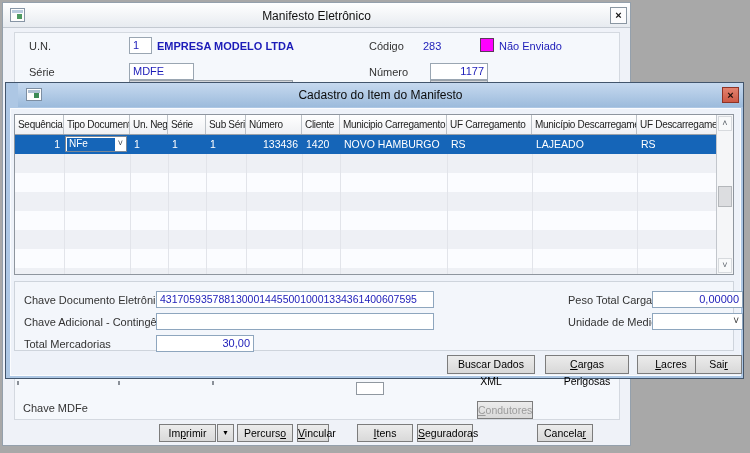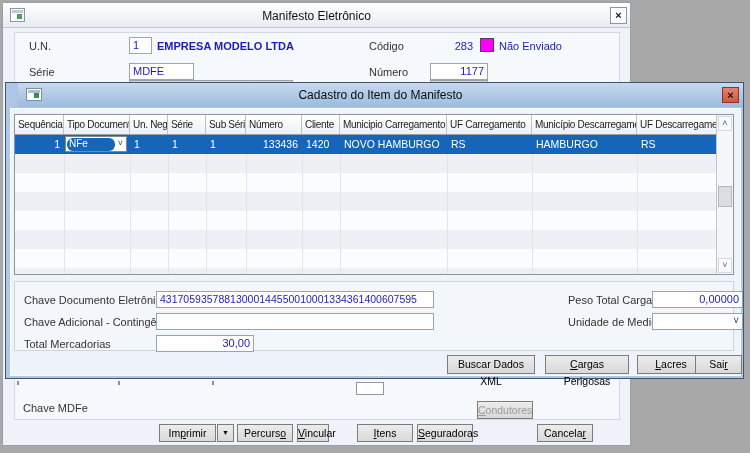--- a/index.html
+++ b/index.html
@@ -43,21 +43,21 @@
   .ghead .cell { position:absolute; top:0; bottom:0; border-right:1px solid #bcc1c7; font-size:10px; letter-spacing:-0.3px; color:#1d1d1d; padding:4px 0 0 3px; white-space:nowrap; overflow:hidden; }
   .grow { position:absolute; left:0; top:20px; right:17px; height:19px; background:#1565b8; color:#fff; }
   .grow .cell { position:absolute; top:0; bottom:0; font-size:10.5px; padding:3px 0 0 4px; white-space:nowrap; overflow:hidden; }
   .cell.num { text-align:right; padding-right:4px; padding-left:0; }
   .c0{left:0;width:49px;} .c1{left:49px;width:66px;} .c2{left:115px;width:38px;} .c3{left:153px;width:38px;}
   .c4{left:191px;width:40px;} .c5{left:231px;width:56px;} .c6{left:287px;width:38px;} .c7{left:325px;width:107px;}
   .c8{left:432px;width:85px;} .c9{left:517px;width:105px;} .c10{left:622px;width:80px;}
   .gempty { position:absolute; left:0; top:39px; right:17px; bottom:0; background:repeating-linear-gradient(to bottom,#eef0f5 0px,#eef0f5 19px,#fbfcff 19px,#fbfcff 38px); }
   .vline { position:absolute; top:0; bottom:0; width:1px; background:#e2e4ea; }
   .combo { position:absolute; left:1px; top:1px; width:62px; height:16px; background:#fff; border:1px solid #7d8895; display:flex; align-items:center; }
-  .combo .sel { background:#1565b8; color:#fff; font-size:10px; line-height:12px; margin:1px; padding:0 3px 1px 2px; flex:1;border-radius:6px; }
+  .combo .sel { background:#1565b8; color:#fff; font-size:10px; line-height:12px; margin:1px; padding:0 3px 1px 2px; flex:1; }
   .combo .chev { color:#3a3f45; font-size:9px; padding:0 3px 2px 2px; }
   .sbar { position:absolute; right:0; top:0; bottom:0; width:17px; background:#f5f6f8; border-left:1px solid #c2c6cc; }
   .sbtn { position:absolute; left:1px; right:1px; height:15px; background:#f8f9fa; border:1px solid #d7dade; text-align:center; color:#5c636b; font-size:9px; line-height:13px; }
   .sbtn.up { top:1px; } .sbtn.down { bottom:1px; }
   .sthumb { position:absolute; left:1px; right:1px; top:71px; height:21px; background:#dcdde0; border:1px solid #b4b7bb; }
 
   
   .fgroup { position:absolute; left:3px; top:172px; width:720px; height:70px; border:1px solid #ced4dc; background:#f3f6fb; }
   .fw-content .inp { border-color:#8ea6be; }
   .select { position:absolute; background:#fff; border:1px solid #8ea6be; height:17px; }
@@ -75,21 +75,21 @@
       </div>
     <div class="bw-title">Manifesto Eletrônico</div>
     <div class="bw-close">×</div>
   </div>
   <div class="bw-groupbox"></div>
 
   <div class="lbl" style="left:26px;top:37px;">U.N.</div>
   <div class="inp" style="left:126px;top:34px;width:23px;">1</div>
   <div class="lbl bluetext" style="left:154px;top:37px;font-weight:bold;">EMPRESA MODELO LTDA</div>
   <div class="lbl" style="left:366px;top:37px;">Código</div>
-  <div class="lbl bluetext" style="left:420px;top:37px;width:50px;text-align:right;">283</div>
+  <div class="lbl bluetext" style="left:420px;top:37px;width:50px;text-align:left;">283</div>
   <div class="swatch" style="left:477px;top:35px;background:#ff00ff;"></div>
   <div class="lbl bluetext" style="left:496px;top:37px;">Não Enviado</div>
 
   <div class="lbl" style="left:26px;top:63px;">Série</div>
   <div class="inp" style="left:126px;top:60px;width:65px;">MDFE</div>
   <div class="lbl" style="left:366px;top:63px;">Número</div>
   <div class="inp right" style="left:427px;top:60px;width:58px;">1177</div>
 
   <div class="clipped-box" style="left:126px;top:77px;width:164px;"></div>
   <div class="clipped-box" style="left:427px;top:77px;width:58px;"></div>
@@ -144,21 +144,21 @@
             <span class="chev">˅</span>
           </div>
         </div>
         <div class="cell c2">1</div>
         <div class="cell c3">1</div>
         <div class="cell c4">1</div>
         <div class="cell c5 num">133436</div>
         <div class="cell c6">1420</div>
         <div class="cell c7">NOVO HAMBURGO</div>
         <div class="cell c8">RS</div>
-        <div class="cell c9">HAMBURGO</div>
+        <div class="cell c9">LAJEADO</div>
         <div class="cell c10">RS</div>
       </div>
       <div class="gempty">
         <div class="vline" style="left:49px;"></div>
           <div class="vline" style="left:115px;"></div>
         <div class="vline" style="left:153px;"></div>
           <div class="vline" style="left:191px;"></div>
         <div class="vline" style="left:231px;"></div>
           <div class="vline" style="left:287px;"></div>
         <div class="vline" style="left:325px;"></div>

